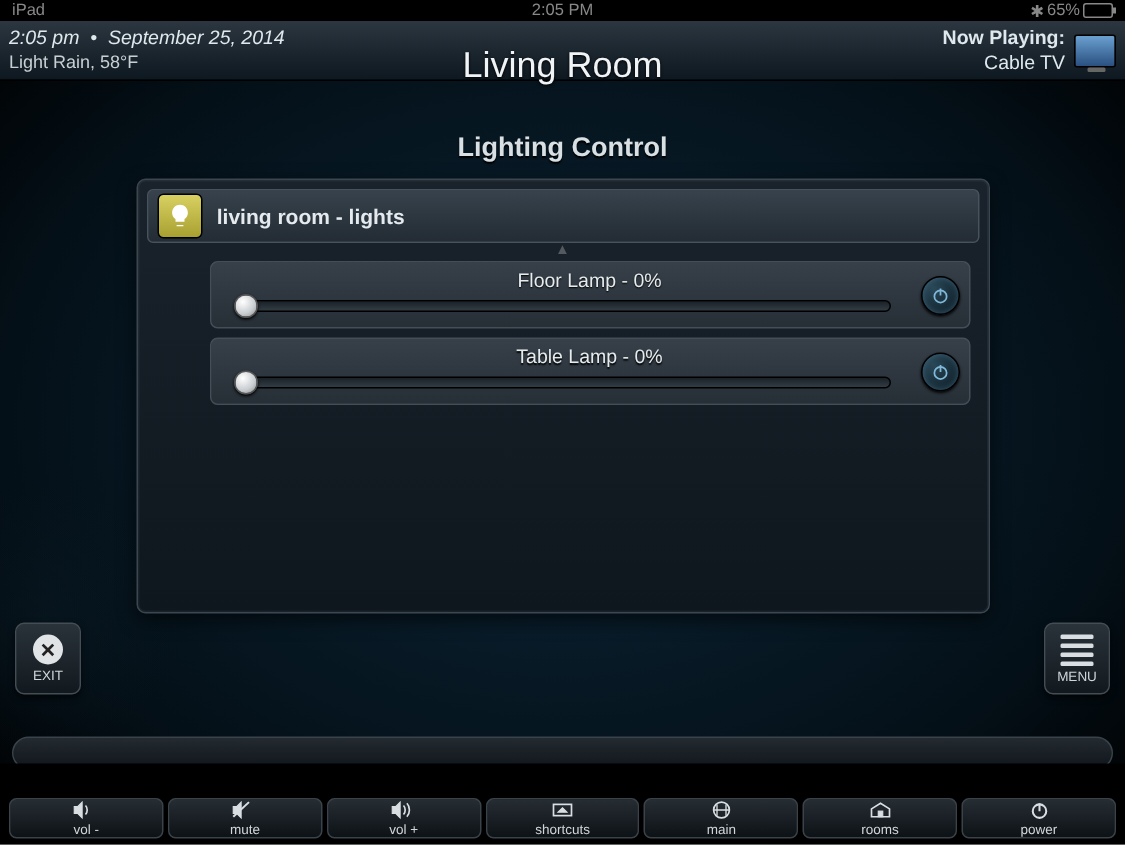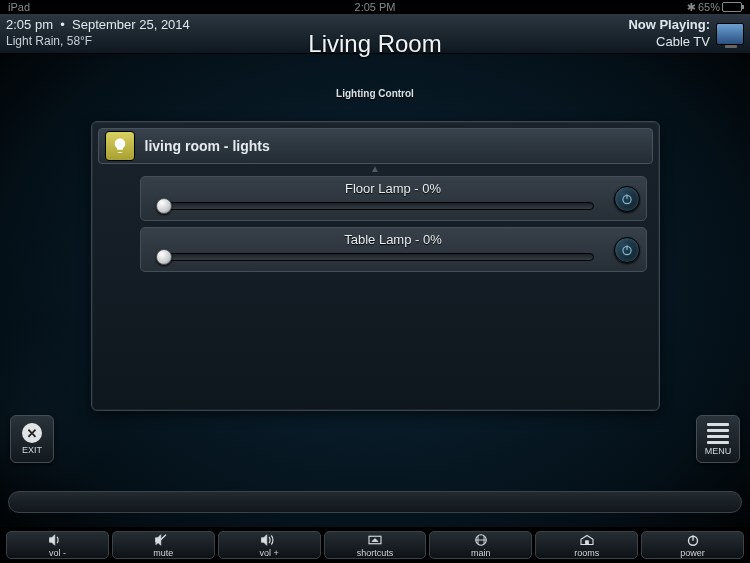--- a/index.html
+++ b/index.html
@@ -31,40 +31,40 @@
     height: 40px;
     background: linear-gradient(#2b3640, #0e1820);
     border-bottom: 1px solid #000;
     display:flex; align-items:center; justify-content:space-between;
     padding: 0 6px;
     font-size: 13px;
     color: #dfe8ec;
     position:relative;
   }
   .app-header .left { line-height:1.3; }
-  .app-header .left .line1 { font-size: 13px; }
+  .app-header .left .line1 { font-size: 13px; font-style: italic; }
   .app-header .left .line2 { font-size: 12px; color:#c8d0d4;}
   .app-header .title {
     position:absolute; left:50%; transform:translateX(-50%);
     font-size: 24px; color:#f0f4f6; font-weight:400;
     text-shadow: 0 1px 2px #000;
     margin-top: 20px;
   }
   .app-header .right { text-align:right; display:flex; align-items:center; gap:6px;}
   .app-header .right .txt{line-height:1.3;}
   .tv-icon {
     width:28px;height:22px;background:linear-gradient(#6aa0d0,#2a5080);
     border:1px solid #000;border-radius:2px;position:relative;
   }
   .tv-icon::after{content:"";position:absolute;bottom:-4px;left:8px;width:12px;height:3px;background:#666;border-radius:1px;}
 
   
   .section-title{
-    text-align:center; font-size:10px; color:#d8e0e4; font-weight:bold;
-    margin-top:34px; margin-bottom:22px;
+    text-align:center; font-size:18px; color:#d8e0e4; font-weight:bold;
+    margin-top:34px; margin-bottom:10px;
     text-shadow:0 1px 1px #000;
   }
   .panel {
     width: 569px; height: 290px;
     margin: 0 auto;
     background: linear-gradient(#1a232b, #0e171e);
     border: 1px solid #3b4650;
     border-radius: 6px;
     box-shadow: inset 0 0 0 1px rgba(255,255,255,0.05), 0 4px 12px rgba(0,0,0,0.6);
     padding: 6px;
@@ -151,23 +151,24 @@
 
   
   .marquee{
     position:absolute;left:8px;right:8px;bottom:50px;height:22px;
     background:linear-gradient(#232a30,#10161b);
     border:1px solid #3a434a;border-radius:11px;
   }
 
   
   .toolbar{
-    position:absolute;left:0;right:0;bottom:0;height:36px;
+    position:absolute;left:0;right:0;bottom:0;height:54px;
     display:flex;gap:3px;padding:4px 6px;
     background:#000;
+    align-items:flex-end;
   }
   .tool-btn{
     flex:1;
     background:linear-gradient(#262d33,#0d1216);
     border:1px solid #3a434a;border-radius:5px;
     display:flex;flex-direction:column;align-items:center;justify-content:center;
     gap:1px;cursor:pointer;
   }
   .tool-btn .tlbl{font-size:9px;color:#d0d6da;}
   .tool-btn svg{width:18px;height:14px;fill:#d8dee2;stroke:#d8dee2;}

